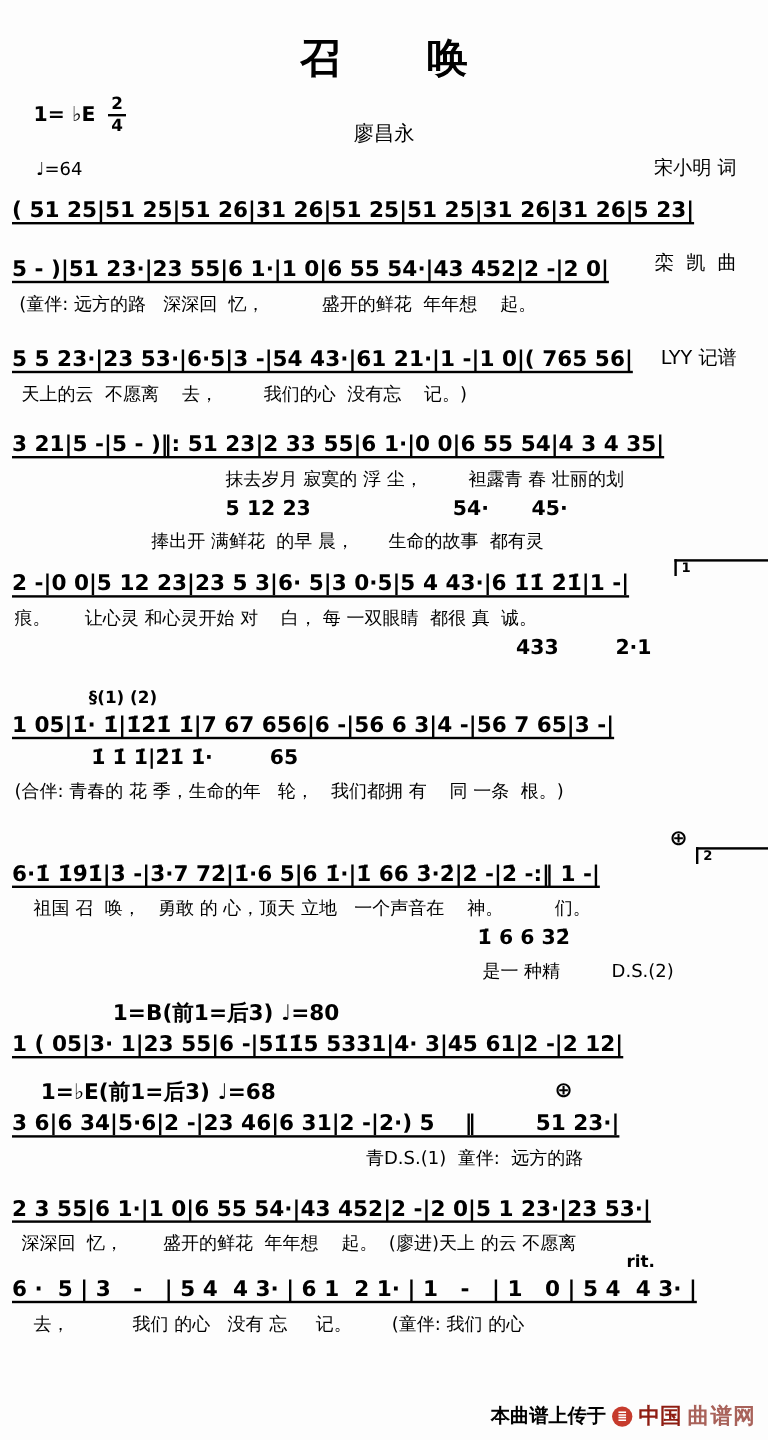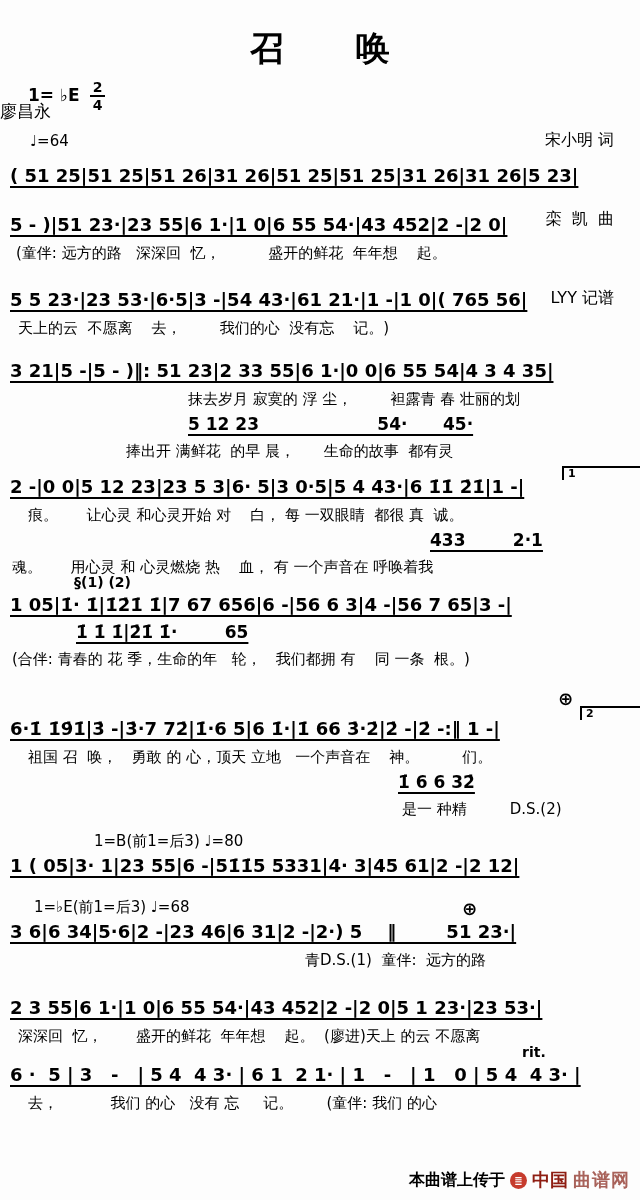--- a/index.html
+++ b/index.html
@@ -9,39 +9,39 @@
     font-family:"DejaVu Sans", sans-serif;
     overflow:hidden;
   }
   .title {
     position:absolute; top:26px; left:0; right:0;
     text-align:center; font-size:34px; font-weight:bold; letter-spacing:16px;
     text-indent:16px; white-space:pre;
   }
   .subtitle {
     position:absolute; top:100px; left:0; right:0;
-    text-align:left; font-size:17px; white-space:pre;
+    text-align:center; font-size:17px; white-space:pre;
   }
   .keysig { position:absolute; top:80px; left:28px; font-size:17px; font-weight:bold; }
   .frac { display:inline-block; vertical-align:middle; text-align:center; font-size:14px; font-weight:bold; line-height:1; margin-left:10px; }
   .frac .num { display:block; border-bottom:2px solid #000; padding:0 3px 1px; }
   .frac .den { display:block; padding-top:1px; }
   .credits { position:absolute; top:74px; right:26px; text-align:right; font-size:16px; line-height:1.65; white-space:pre; }
   .tempo { position:absolute; top:132px; left:30px; font-size:15px; }
   .system { position:absolute; left:10px; width:624px; }
   .notes {
     font-size:18px; font-weight:bold; white-space:pre; line-height:26px;
     text-decoration:underline; text-decoration-thickness:2px; text-underline-offset:4px;
   }
   .v2 {
     font-size:17px; font-weight:bold; white-space:pre; line-height:24px; margin-top:2px;
-    text-decoration:underline; text-decoration-thickness:2px; text-underline-offset:4px;
+    text-decoration-thickness:2px; text-underline-offset:4px;
   }
   .lyr { font-size:15px; white-space:pre; line-height:22px; margin-top:4px; }
-  .pre { font-size:15px; font-weight:normal; white-space:pre; margin-bottom:2px; }
+  .pre { font-size:18px; font-weight:bold; white-space:pre; margin-bottom:2px; }
   .annot { position:absolute; font-size:14px; font-weight:bold; white-space:pre; }
   .volta {
     position:absolute; border-top:2px solid #000; border-left:2px solid #000;
     height:12px; font-size:11px; font-weight:bold; padding-left:4px; line-height:12px;
   }
   .coda { position:absolute; font-size:18px; font-weight:bold; }
   .dimline { position:absolute; border-top:1px solid #000; width:290px; }
   .footer {
     position:absolute; right:10px; top:1168px;
     display:flex; align-items:center; gap:5px;
@@ -92,23 +92,22 @@
   <div class="system" style="top:358px">
     <div class="notes">3 21|5 -|5 - )‖: 51 23|2 33 55|6 1·|0 0|6 55 54|4 3 4 35|</div>
     <div class="lyr" style="margin-left:178px">抹去岁月 寂寞的 浮 尘，        袒露青 春 壮丽的划</div>
     <div class="v2" style="margin-left:178px">5 12 23                    54·      45·</div>
     <div class="lyr" style="margin-left:116px">捧出开 满鲜花  的早 晨，      生命的故事  都有灵</div>
   </div>
 
   <div class="system" style="top:474px">
     <div class="volta" style="left:552px; top:-8px; width:72px">1</div>
     <div class="notes">2 -|0 0|5 12 23|23 5 3|6· 5|3 0·5|5 4 43·|6 1̇1̇ 2̇1̇|1 -|</div>
-    <div class="lyr" style="margin-left:18px">痕。      让心灵 和心灵开始 对    白， 每 一双眼睛  都很 真  诚。</div>
+    <div class="lyr" style="margin-left:2px">痕。      让心灵 和心灵开始 对    白， 每 一双眼睛  都很 真  诚。</div>
     <div class="v2" style="margin-left:420px">433        2·1</div>
-    <div class="lyr" style="margin-left:2px">魂。      用心灵 和 心灵燃烧 热    血， 有 一个声音在 呼唤着我</div>
   </div>
 
   <div class="system" style="top:592px">
     <div class="annot" style="left:64px; top:-18px">§(1) (2)</div>
     <div class="notes">1 05|1̇· 1̇|1̇2̇1̇ 1̇|7 67 656|6 -|56 6 3|4 -|56 7 65|3 -|</div>
     <div class="v2" style="margin-left:66px">1̇ 1̇ 1̇|2̇1̇ 1̇·        65</div>
     <div class="lyr" style="margin-left:2px">(合伴: 青春的 花 季，生命的年   轮，   我们都拥 有    同 一条  根。)</div>
   </div>
 
   <div class="system" style="top:716px">

